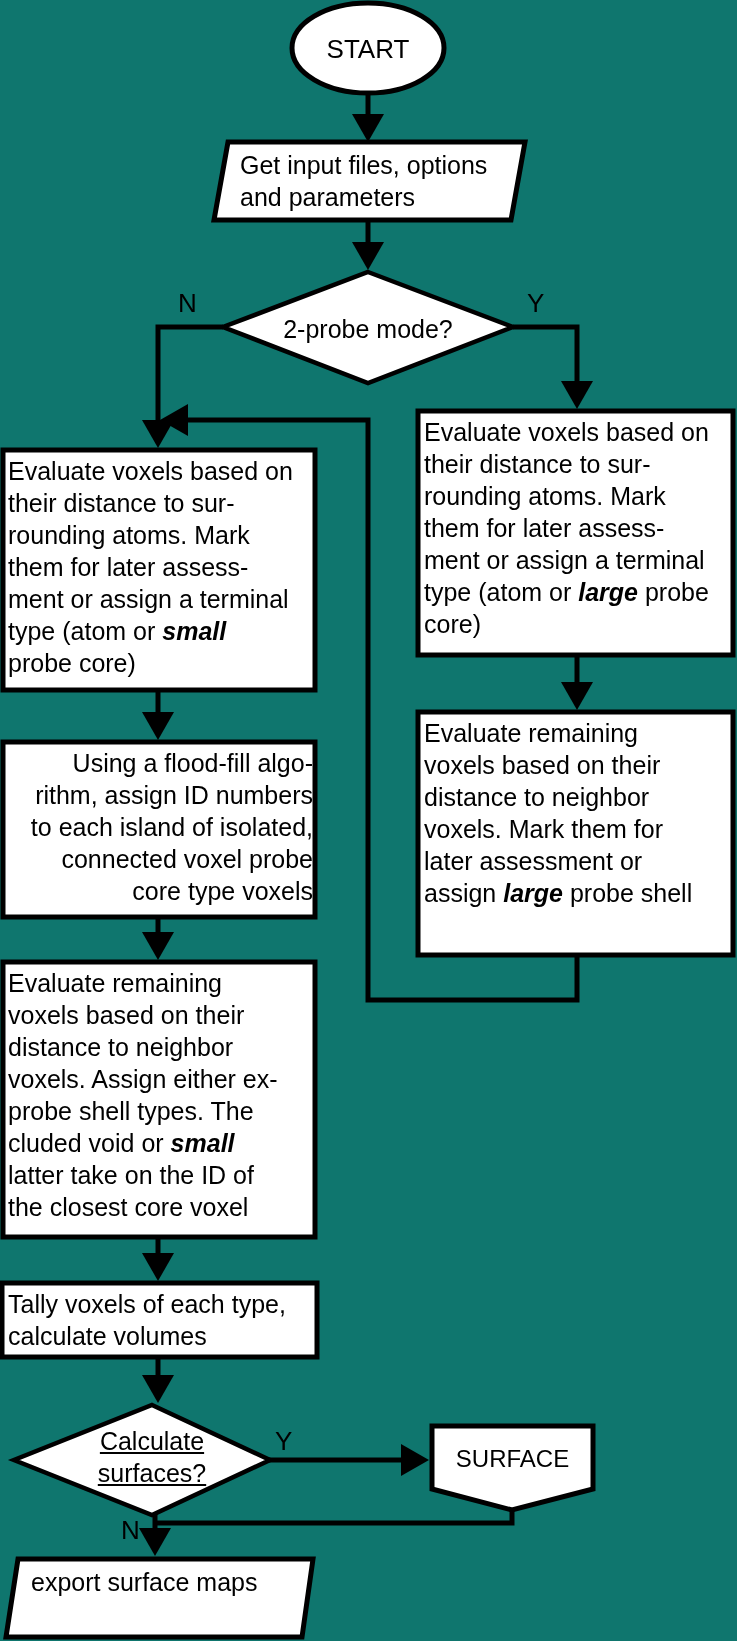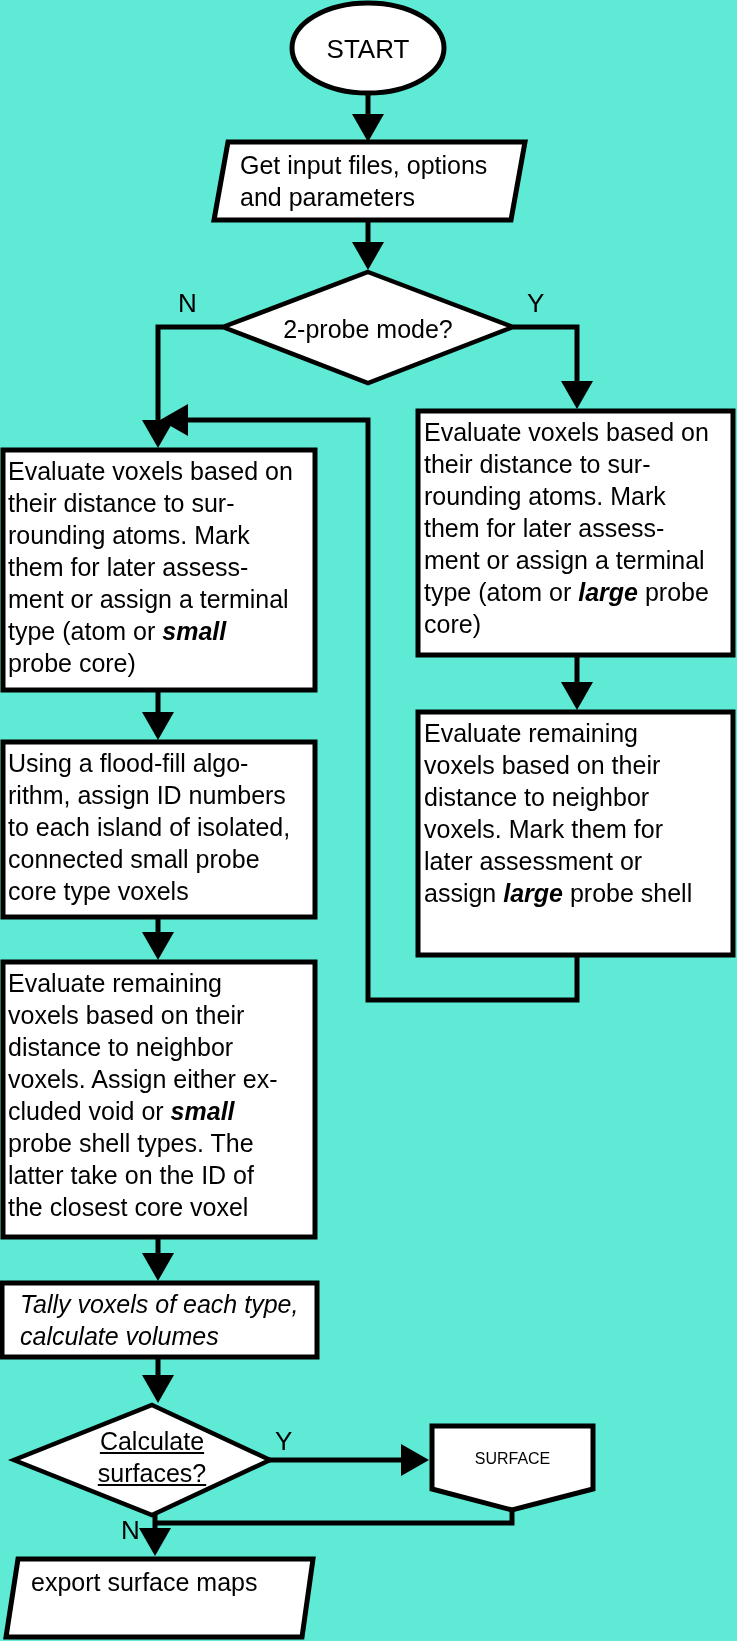--- a/index.html
+++ b/index.html
@@ -1,16 +1,16 @@
 <!DOCTYPE html>
 <html><head>
 <meta charset="utf-8">
 <style>
   html,body{margin:0;padding:0;background:#ffffff;}
-  #canvas{position:relative;width:737px;height:1641px;background:#5eead4;
+  #canvas{position:relative;width:737px;height:1641px;background:#0f766e;
           font-family:"Liberation Sans",sans-serif;color:#000;overflow:hidden;}
   #shapes{position:absolute;left:0;top:0;}
   .txt{position:absolute;font-size:25px;line-height:32px;white-space:nowrap;}
   .center{text-align:center;}
   .lbl{position:absolute;font-size:26px;line-height:26px;}
   .i{}
   .bi{font-style:italic;font-weight:700;margin-top:10px;}
 </style>
 </head>
 <body>
@@ -81,40 +81,40 @@
   <div class="txt" style="left:8px;top:455px;width:305px;">
       <div><span>Evaluate voxels based on</span></div>
       <div><span>their distance to sur-</span></div>
       <div><span>rounding atoms. Mark</span></div>
       <div><span>them for later assess-</span></div>
       <div><span>ment or assign a terminal</span></div>
       <div><span>type (</span><span class="i">atom</span><span> or </span><span class="bi">small</span></div>
       <div><span class="i">probe core</span><span>)</span></div>
     </div>
 
-  <div class="txt" style="left:8px;top:747px;width:305px;">
+  <div class="txt" style="left:8px;top:747px;width:305px;text-align:right;">
       <div><span>Using a flood-fill algo-</span></div>
       <div><span>rithm, assign ID numbers</span></div>
       <div><span>to each island of isolated,</span></div>
-      <div><span>connected </span><span class="i">small probe</span></div>
+      <div><span>connected </span><span class="i">voxel probe</span></div>
       <div><span class="i">core</span><span> type voxels</span></div>
     </div>
 
   <div class="txt" style="left:8px;top:967px;width:305px;">
       <div><span>Evaluate remaining</span></div>
       <div><span>voxels based on their</span></div>
       <div><span>distance to neighbor</span></div>
       <div><span>voxels. Assign either </span><span class="i">ex-</span></div>
+      <div><span class="i">probe shell</span><span> types. The</span></div>
       <div><span class="i">cluded void</span><span> or </span><span class="bi">small</span></div>
-      <div><span class="i">probe shell</span><span> types. The</span></div>
       <div><span>latter take on the ID of</span></div>
       <div><span>the closest </span><span class="i">core</span><span> voxel</span></div>
     </div>
 
-  <div class="txt" style="left:20px;top:1288px;width:305px;font-style:italic;">
+  <div class="txt" style="left:8px;top:1288px;width:305px;">
       <div><span>Tally voxels of each type,</span></div>
       <div><span>calculate volumes</span></div>
     </div>
 
   <div class="txt" style="left:424px;top:416px;width:306px;">
       <div><span>Evaluate voxels based on</span></div>
       <div><span>their distance to sur-</span></div>
       <div><span>rounding atoms. Mark</span></div>
       <div><span>them for later assess-</span></div>
       <div><span>ment or assign a terminal</span></div>
@@ -132,19 +132,19 @@
     </div>
 
   <div class="txt center" style="left:52px;top:1425px;width:200px;text-decoration:underline;">
       <div><span>Calculate</span></div>
       <div><span>surfaces?</span></div>
     </div>
 
   <div class="lbl" style="left:275px;top:1428px;">Y</div>
   <div class="lbl" style="left:121px;top:1517px;">N</div>
 
-  <div class="txt center" style="left:432px;top:1443px;width:161px;font-size:16px;">SURFACE</div>
+  <div class="txt center" style="left:432px;top:1443px;width:161px;font-size:24px;">SURFACE</div>
 
   <div class="txt" style="left:31px;top:1566px;">
       <div><span>export surface maps</span></div>
     </div>
 
 </div>
 
 </body></html>

